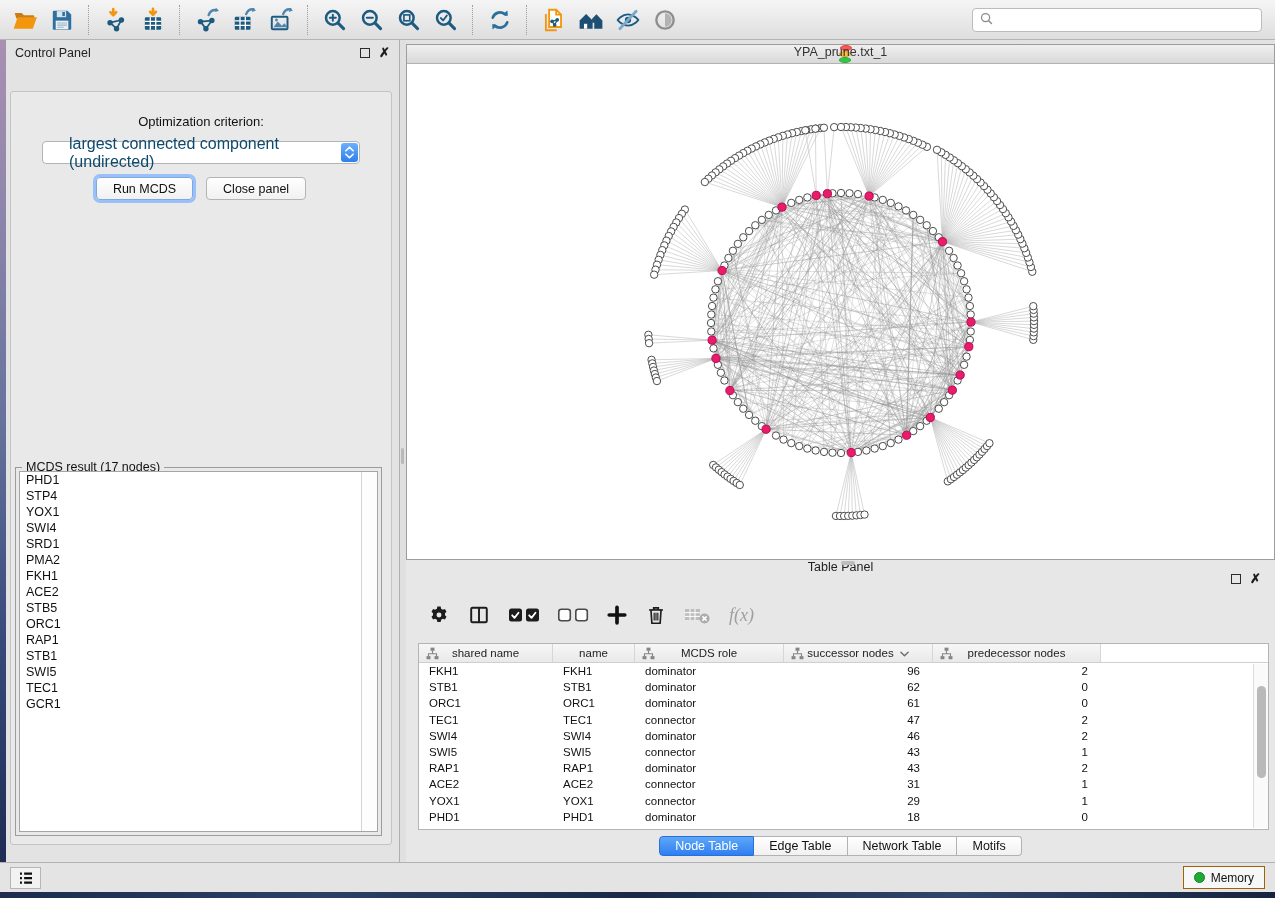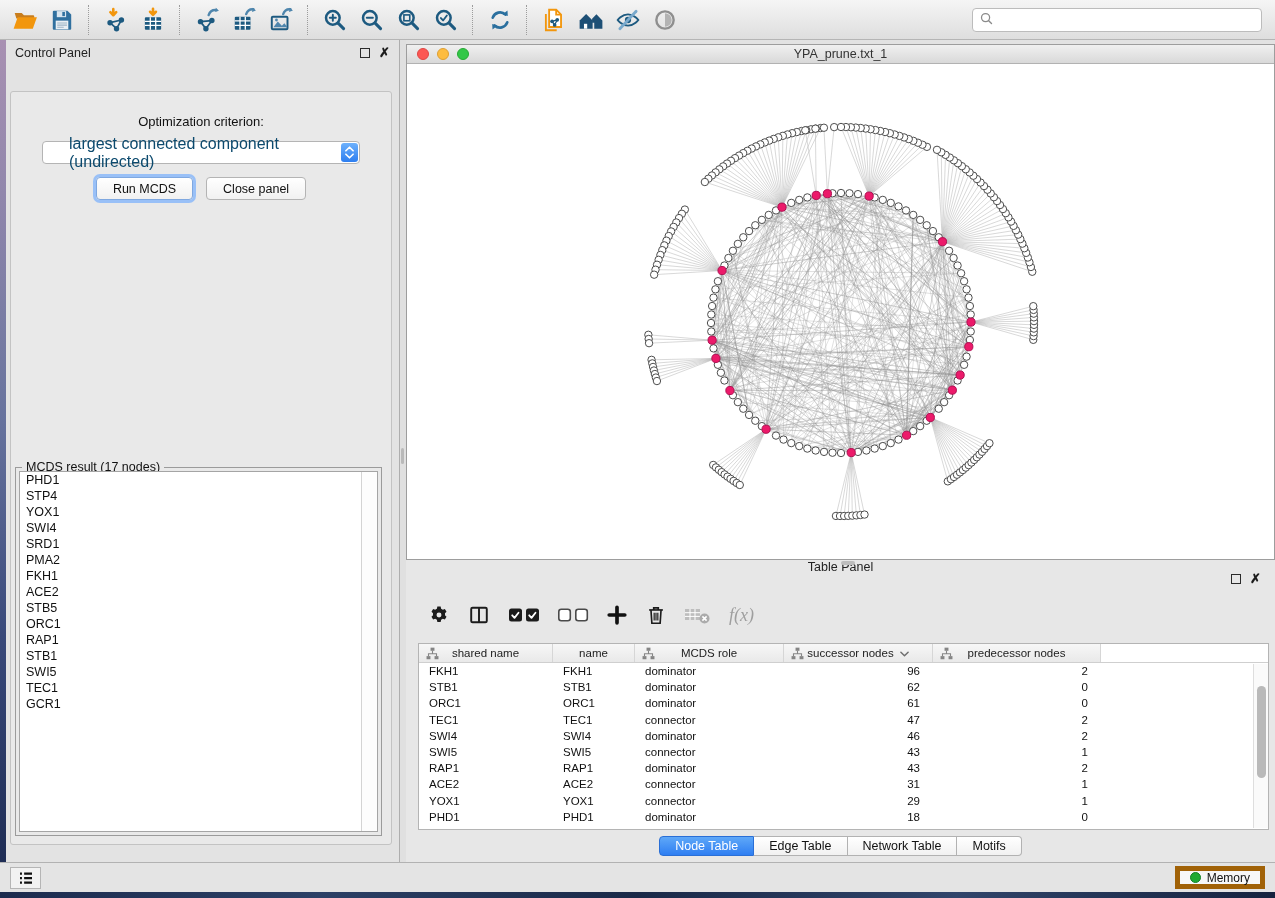--- a/index.html
+++ b/index.html
@@ -60,21 +60,21 @@
   #mcds-list .scroll-track { position:absolute; top:0; bottom:0; right:0; width:16px; border-left:1px solid #d4d4d4; background:#fdfdfd; }
   .mcds-item { line-height:16px; padding-left:6px; font-size:12.5px; color:#111; }
 
   #panel-divider { position:absolute; left:400px; top:40px; width:6px; height:822px; background:#e0e0e0; }
   #panel-divider .handle { position:absolute; left:1px; top:408px; width:3px; height:16px; border-radius:2px; background:#b9b9b9; }
 
   
   #network-window { position:absolute; left:406px; top:44px; width:869px; height:516px;
     border:1px solid #9d9d9d; background:#fff; }
   #network-titlebar { height:19px; background:linear-gradient(#f0f0f0,#d9d9d9); border-bottom:1px solid #b2b2b2;
-    display:flex; align-items:center; position:relative; }
+    display:flex; align-items:center; position:relative;flex-direction:column; }
   .traffic { width:12px; height:12px; border-radius:50%; margin-left:8px; display:inline-block; }
   .traffic.red { background:#fc5753; border:1px solid #df4744; margin-left:10px; }
   .traffic.yellow { background:#fdbc40; border:1px solid #de9f34; }
   .traffic.green { background:#33c748; border:1px solid #27aa35; }
   #network-title { position:absolute; left:0; right:0; text-align:center; font-size:12.5px; color:#333; }
   #network-canvas { display:block; width:867px; height:495px; background:#fff; }
 
   
   #table-panel { position:absolute; left:406px; top:560px; width:869px; height:302px; background:#e7e7e7; }
   #tp-handle { position:absolute; top:1px; left:50%; width:14px; height:4px; border-radius:2px; background:#bdbdbd; }
@@ -99,21 +99,21 @@
   .tp-tab { height:20px; padding:0 15px; display:flex; align-items:center; font-size:12.5px; color:#111;
     background:linear-gradient(#ffffff,#f1f1f1); border:1px solid #b2b2b2; border-left:none; }
   .tp-tab:first-child { border-left:1px solid #b2b2b2; border-radius:4px 0 0 4px; }
   .tp-tab:last-child { border-radius:0 4px 4px 0; }
   .tp-tab.active { background:linear-gradient(#5fa8f8,#2e7ef2); color:#fff; border-color:#2a6fd6; }
 
   
   #status-bar { position:absolute; left:0; top:862px; width:1275px; height:30px; background:#e4e4e4; border-top:1px solid #b2b2b2; }
   #statusbar-list-btn { position:absolute; left:10px; top:4px; width:31px; height:22px; background:#f2f2f2;
     border:1px solid #b5b5b5; display:flex; align-items:center; justify-content:center; }
-  #memory-btn { position:absolute; right:10px; top:3px; height:23px; background:#f7f7f7; border:5px solid #a16207;
+  #memory-btn { position:absolute; right:10px; top:3px; height:23px; background:#f7f7f7; border:1px solid #a16207;
     display:flex; align-items:center; gap:6px; padding:0 10px; font-size:12px; color:#111; }
   #memory-dot { width:11px; height:11px; border-radius:50%; background:#1faa32; border:1px solid #128024; }
 </style>
 </head>
 <body>
 
 <div id="main-toolbar">
     <div class="tb-btn">
       <svg viewBox="0 0 24 24">
         <path d="M2.5 5.5h6.5l2 2h8.5a1 1 0 0 1 1 1v2H4z" fill="#c87d1d"></path>

